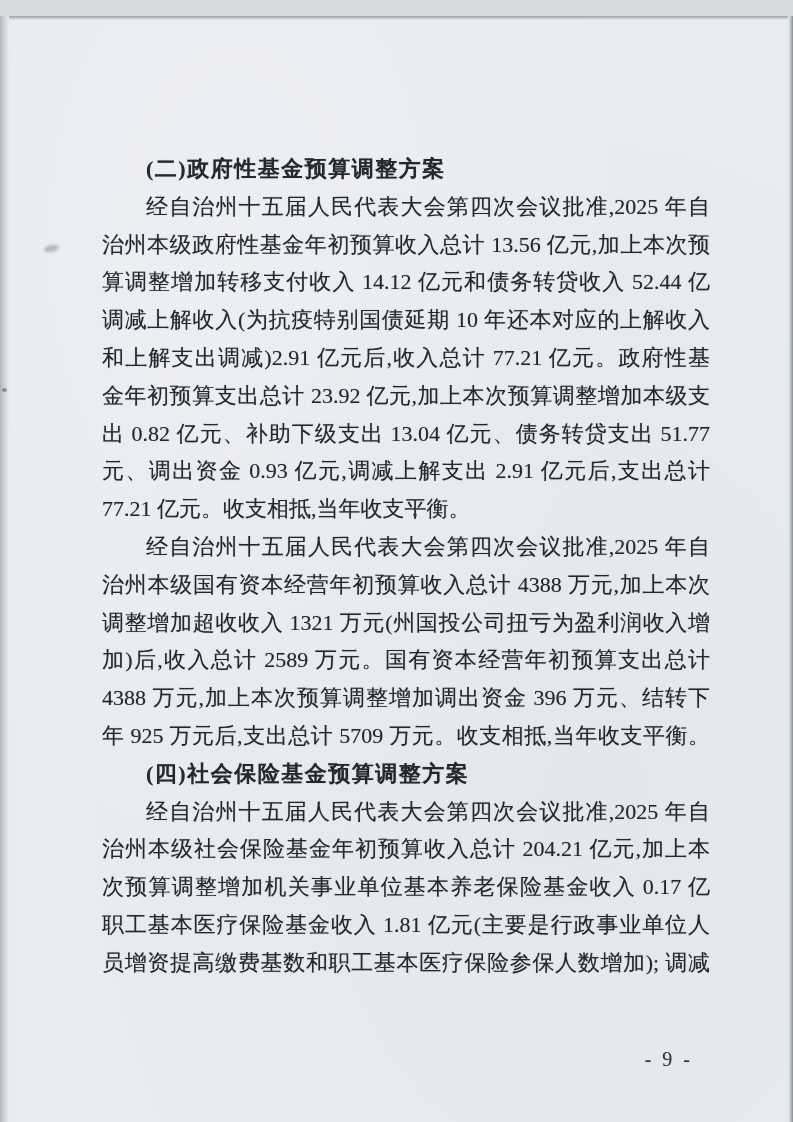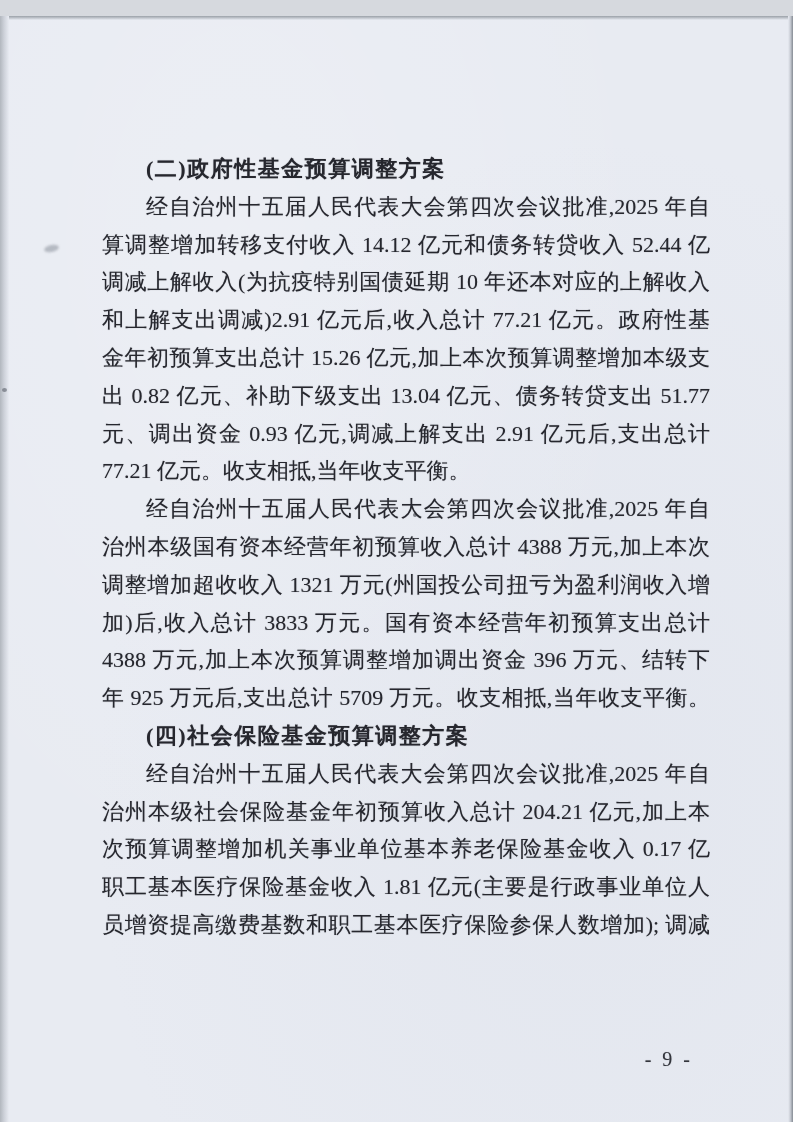--- a/index.html
+++ b/index.html
@@ -102,32 +102,33 @@
   <div class="edge-bottom"></div>
 
   <div class="smudge"></div>
   <div class="speck-1"></div>
   <div class="speck-2"></div>
 
   <div class="content">
 
     <div class="heading">(二)政府性基金预算调整方案</div>
     <div class="line fill indent">经自治州十五届人民代表大会第四次会议批准,2025 年自</div>
+    <div class="line fill">治州本级政府性基金年初预算收入总计 13.56 亿元,加上本次预</div>
     <div class="line fill">算调整增加转移支付收入 14.12 亿元和债务转贷收入 52.44 亿元、</div>
     <div class="line fill">调减上解收入(为抗疫特别国债延期 10 年还本对应的上解收入</div>
     <div class="line fill">和上解支出调减)2.91 亿元后,收入总计 77.21 亿元。政府性基</div>
-    <div class="line fill">金年初预算支出总计 15.26 亿元,加上本次预算调整增加本级支</div>
+    <div class="line fill">金年初预算支出总计 23.92 亿元,加上本次预算调整增加本级支</div>
     <div class="line fill">出 0.82 亿元、补助下级支出 13.04 亿元、债务转贷支出 51.77 亿</div>
     <div class="line fill">元、调出资金 0.93 亿元,调减上解支出 2.91 亿元后,支出总计</div>
     <div class="line end">77.21 亿元。收支相抵,当年收支平衡。</div>
 
     <div class="line fill indent">经自治州十五届人民代表大会第四次会议批准,2025 年自</div>
     <div class="line fill">治州本级国有资本经营年初预算收入总计 4388 万元,加上本次</div>
     <div class="line fill">调整增加超收收入 1321 万元(州国投公司扭亏为盈利润收入增</div>
-    <div class="line fill">加)后,收入总计 3833 万元。国有资本经营年初预算支出总计</div>
+    <div class="line fill">加)后,收入总计 2589 万元。国有资本经营年初预算支出总计</div>
     <div class="line fill">4388 万元,加上本次预算调整增加调出资金 396 万元、结转下</div>
     <div class="line fill">年 925 万元后,支出总计 5709 万元。收支相抵,当年收支平衡。</div>
 
     <div class="heading">(四)社会保险基金预算调整方案</div>
     <div class="line fill indent">经自治州十五届人民代表大会第四次会议批准,2025 年自</div>
     <div class="line fill">治州本级社会保险基金年初预算收入总计 204.21 亿元,加上本</div>
     <div class="line fill">次预算调整增加机关事业单位基本养老保险基金收入 0.17 亿元、</div>
     <div class="line fill">职工基本医疗保险基金收入 1.81 亿元(主要是行政事业单位人</div>
     <div class="line fill">员增资提高缴费基数和职工基本医疗保险参保人数增加); 调减</div>
 

